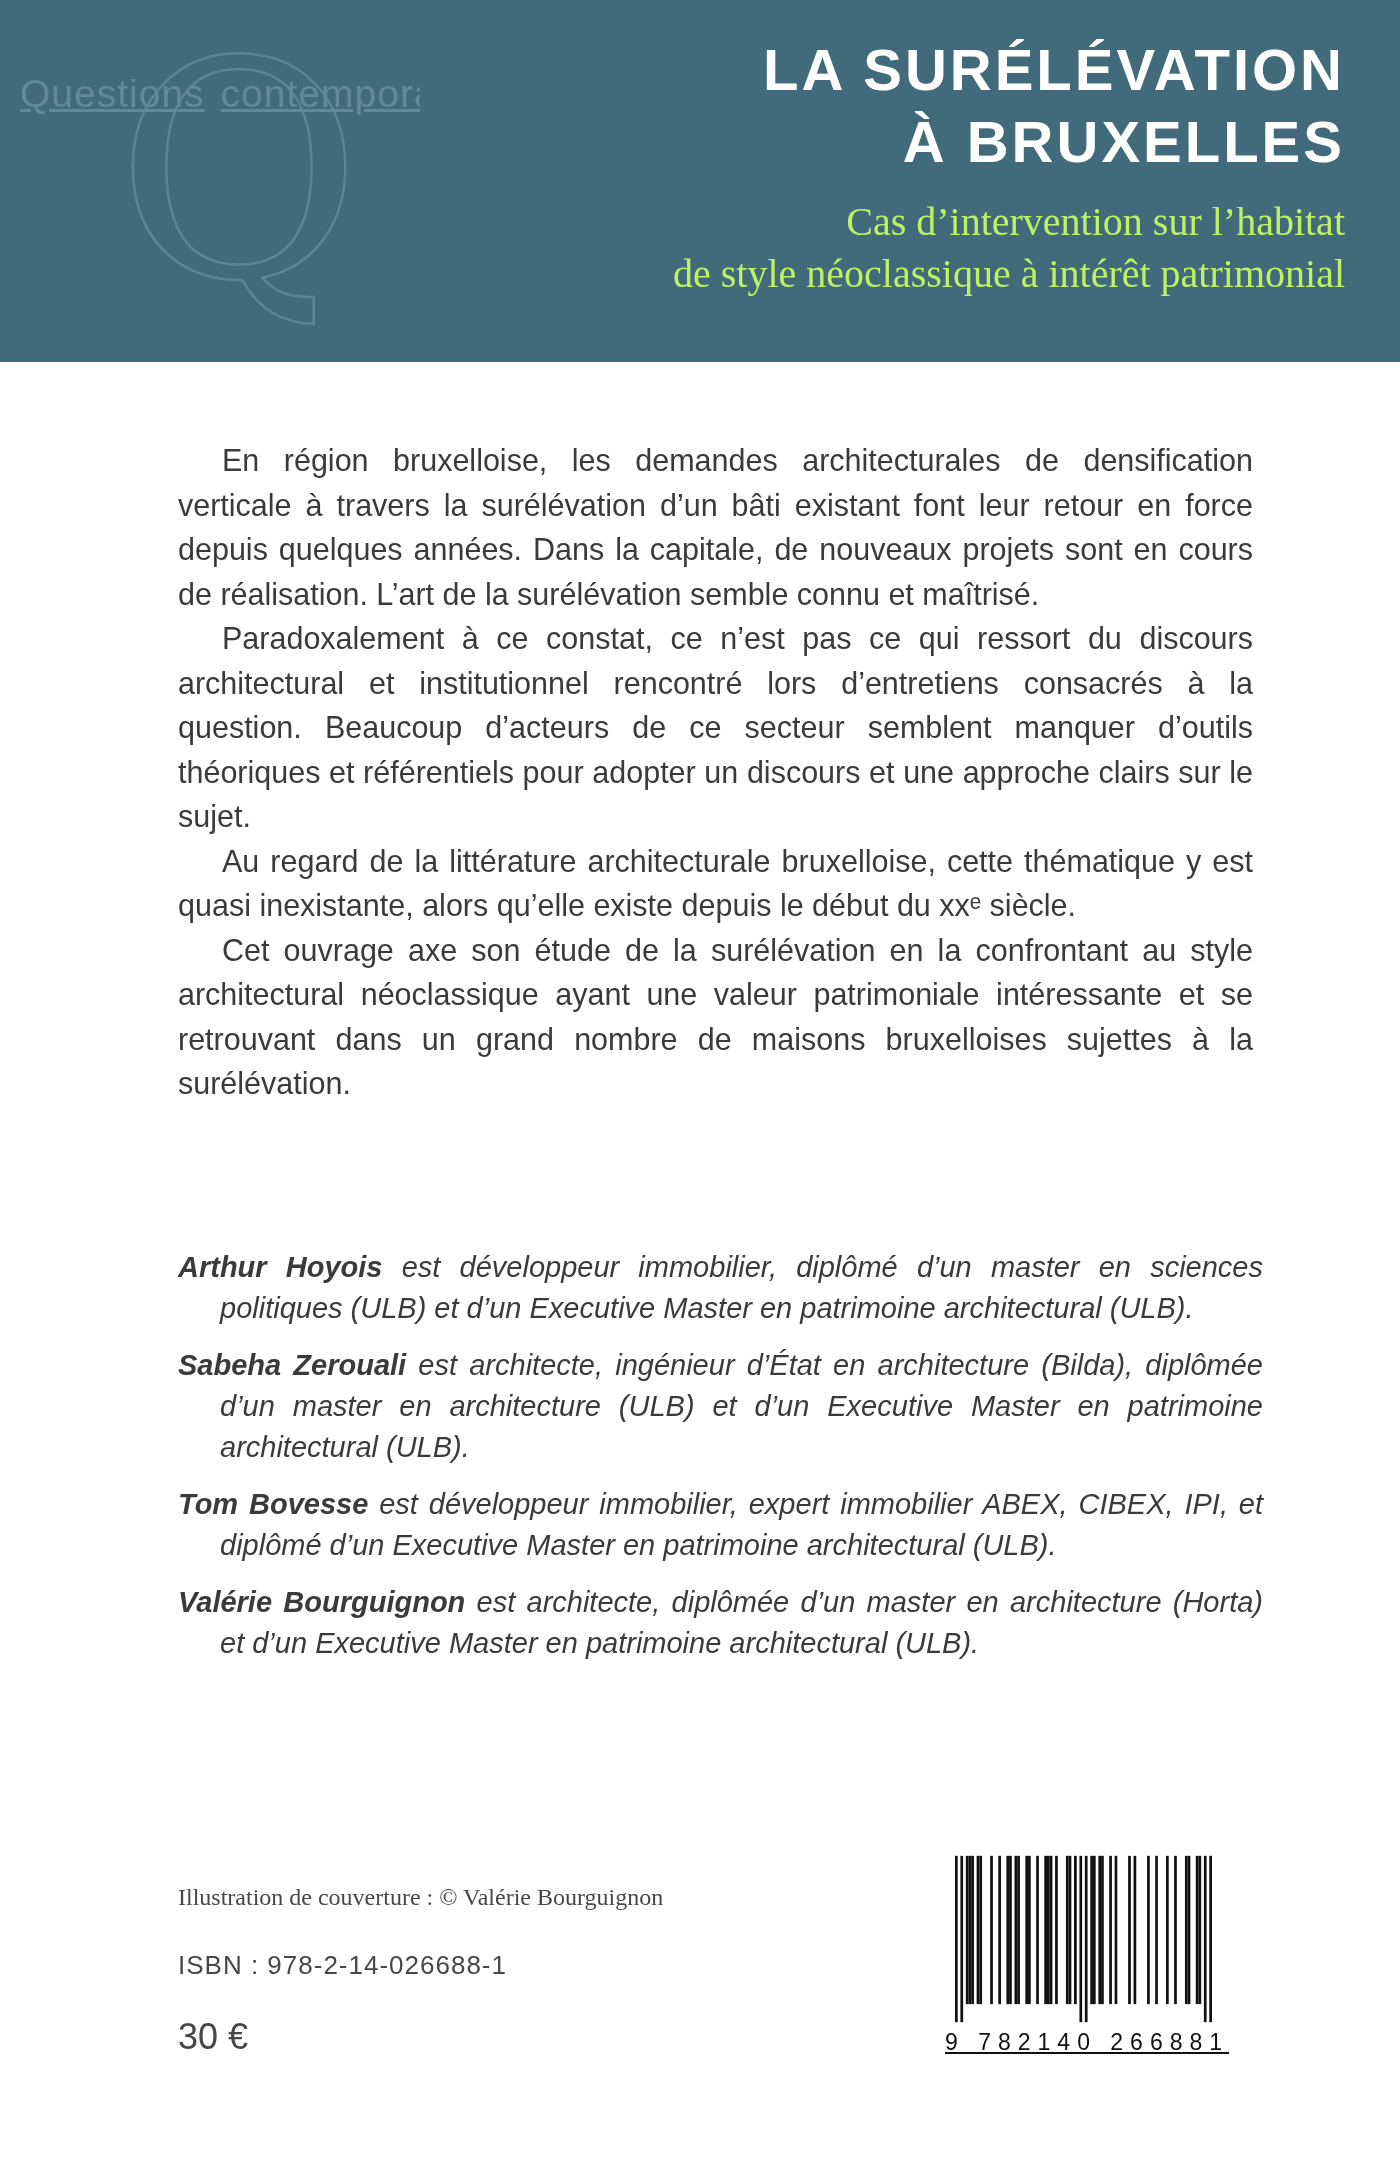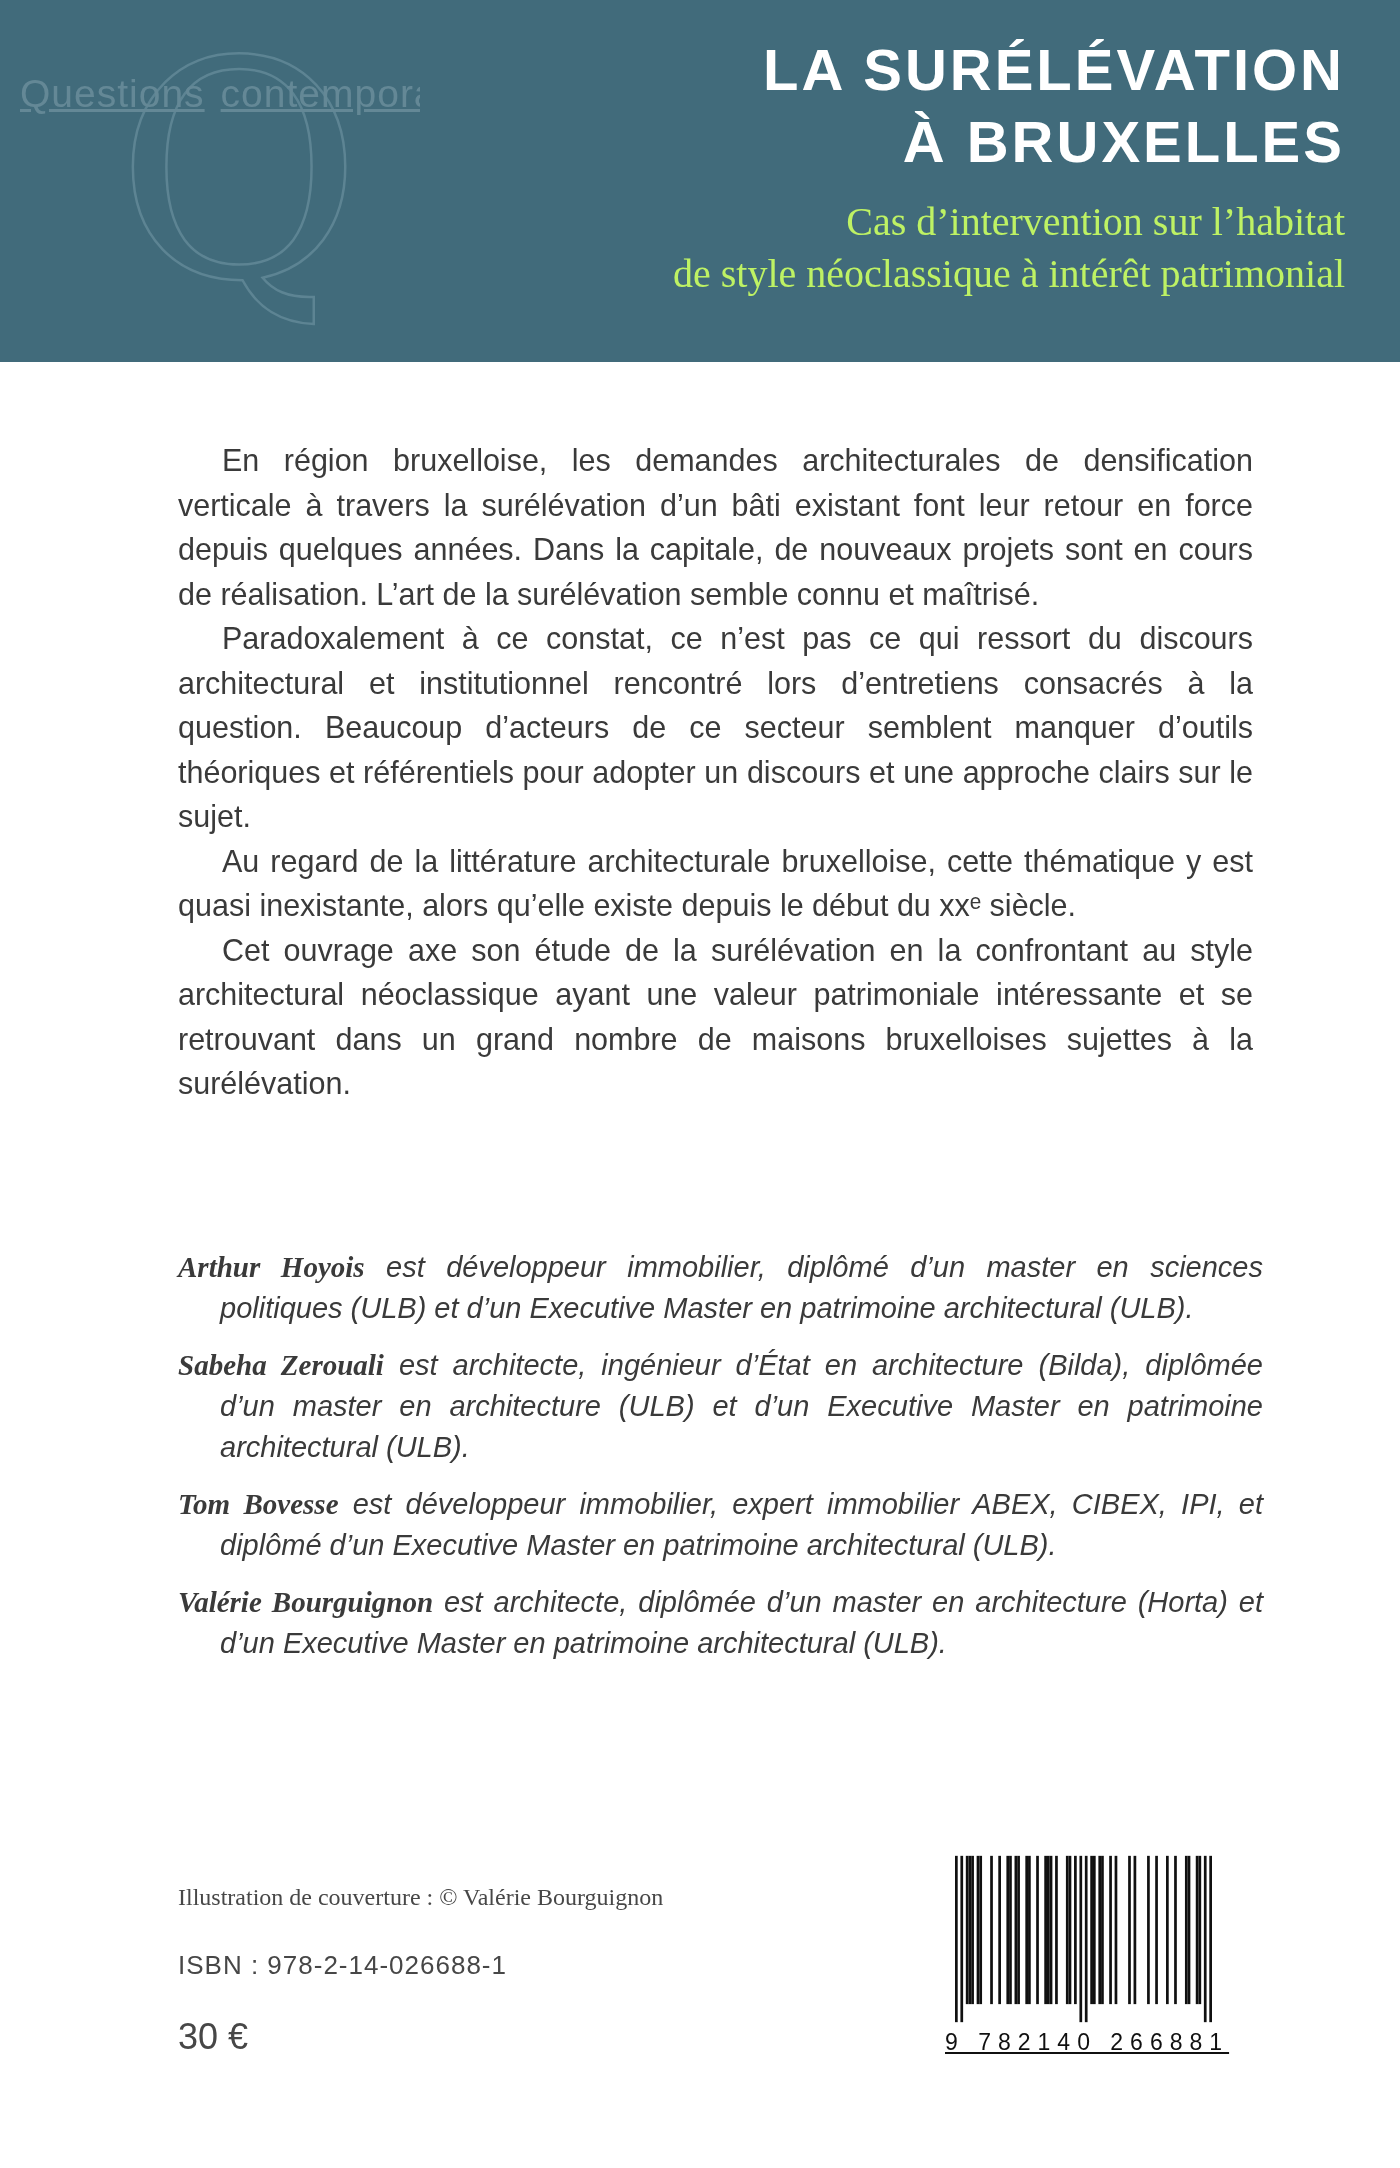--- a/index.html
+++ b/index.html
@@ -86,21 +86,21 @@
     position: absolute;
     top: 1247px; left: 178px;
     width: 1085px;
     font-size: 29px;
     line-height: 41px;
     font-style: italic;
     color: #3a3a3a;
     text-align: justify;
   }
   .bio { margin: 0 0 16px 0; padding-left: 42px; text-indent: -42px; }
-  .bio strong { font-weight: 700; font-family: Liberation Serif, serif; }
+  .bio strong { font-weight: 700; }
 
   
   .collection-line {
     position: absolute;
     top: 1742px; left: 0;
     width: 100%;
     text-align: center;
     font-size: 27px;
     color: #3f3f3f;
   }

